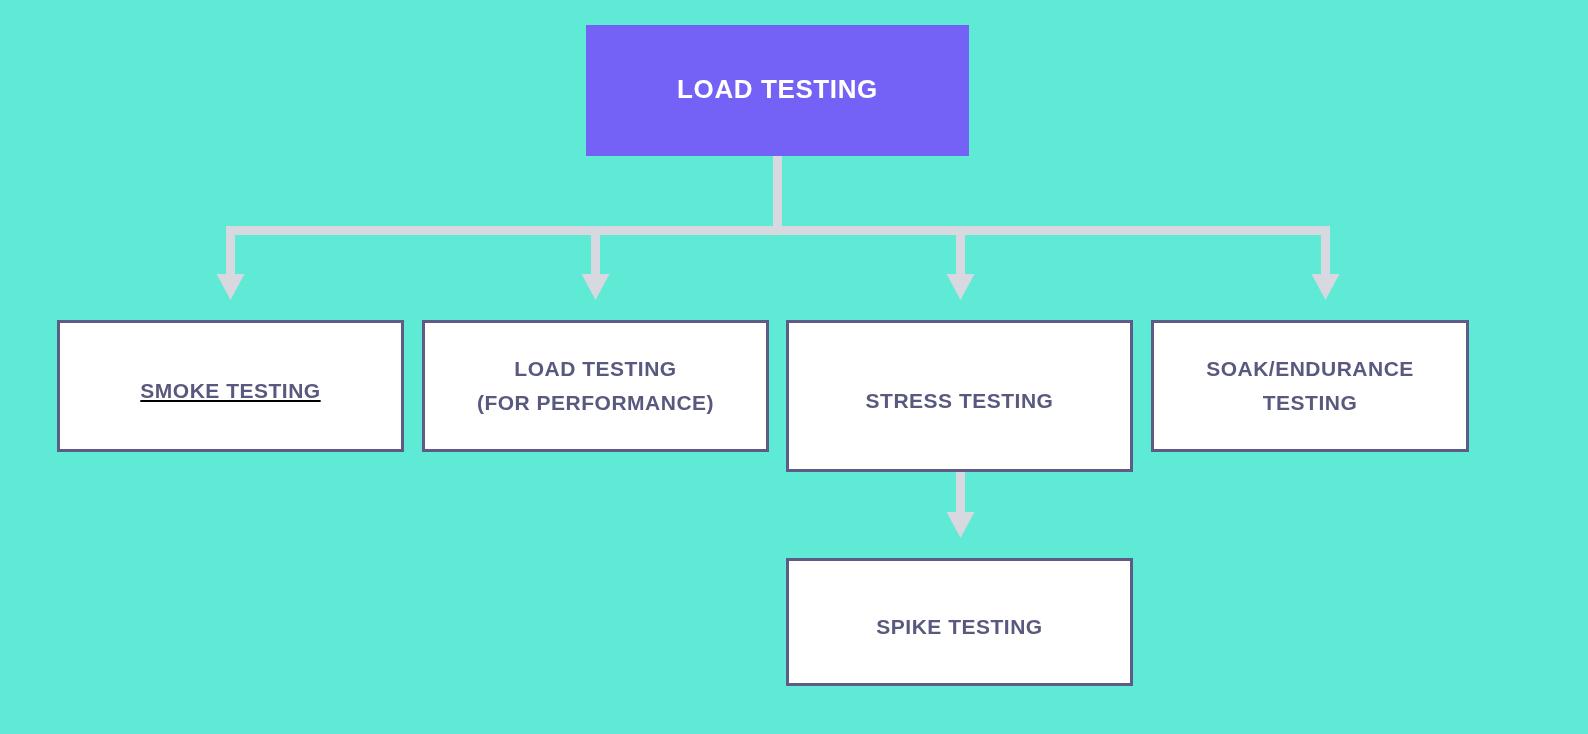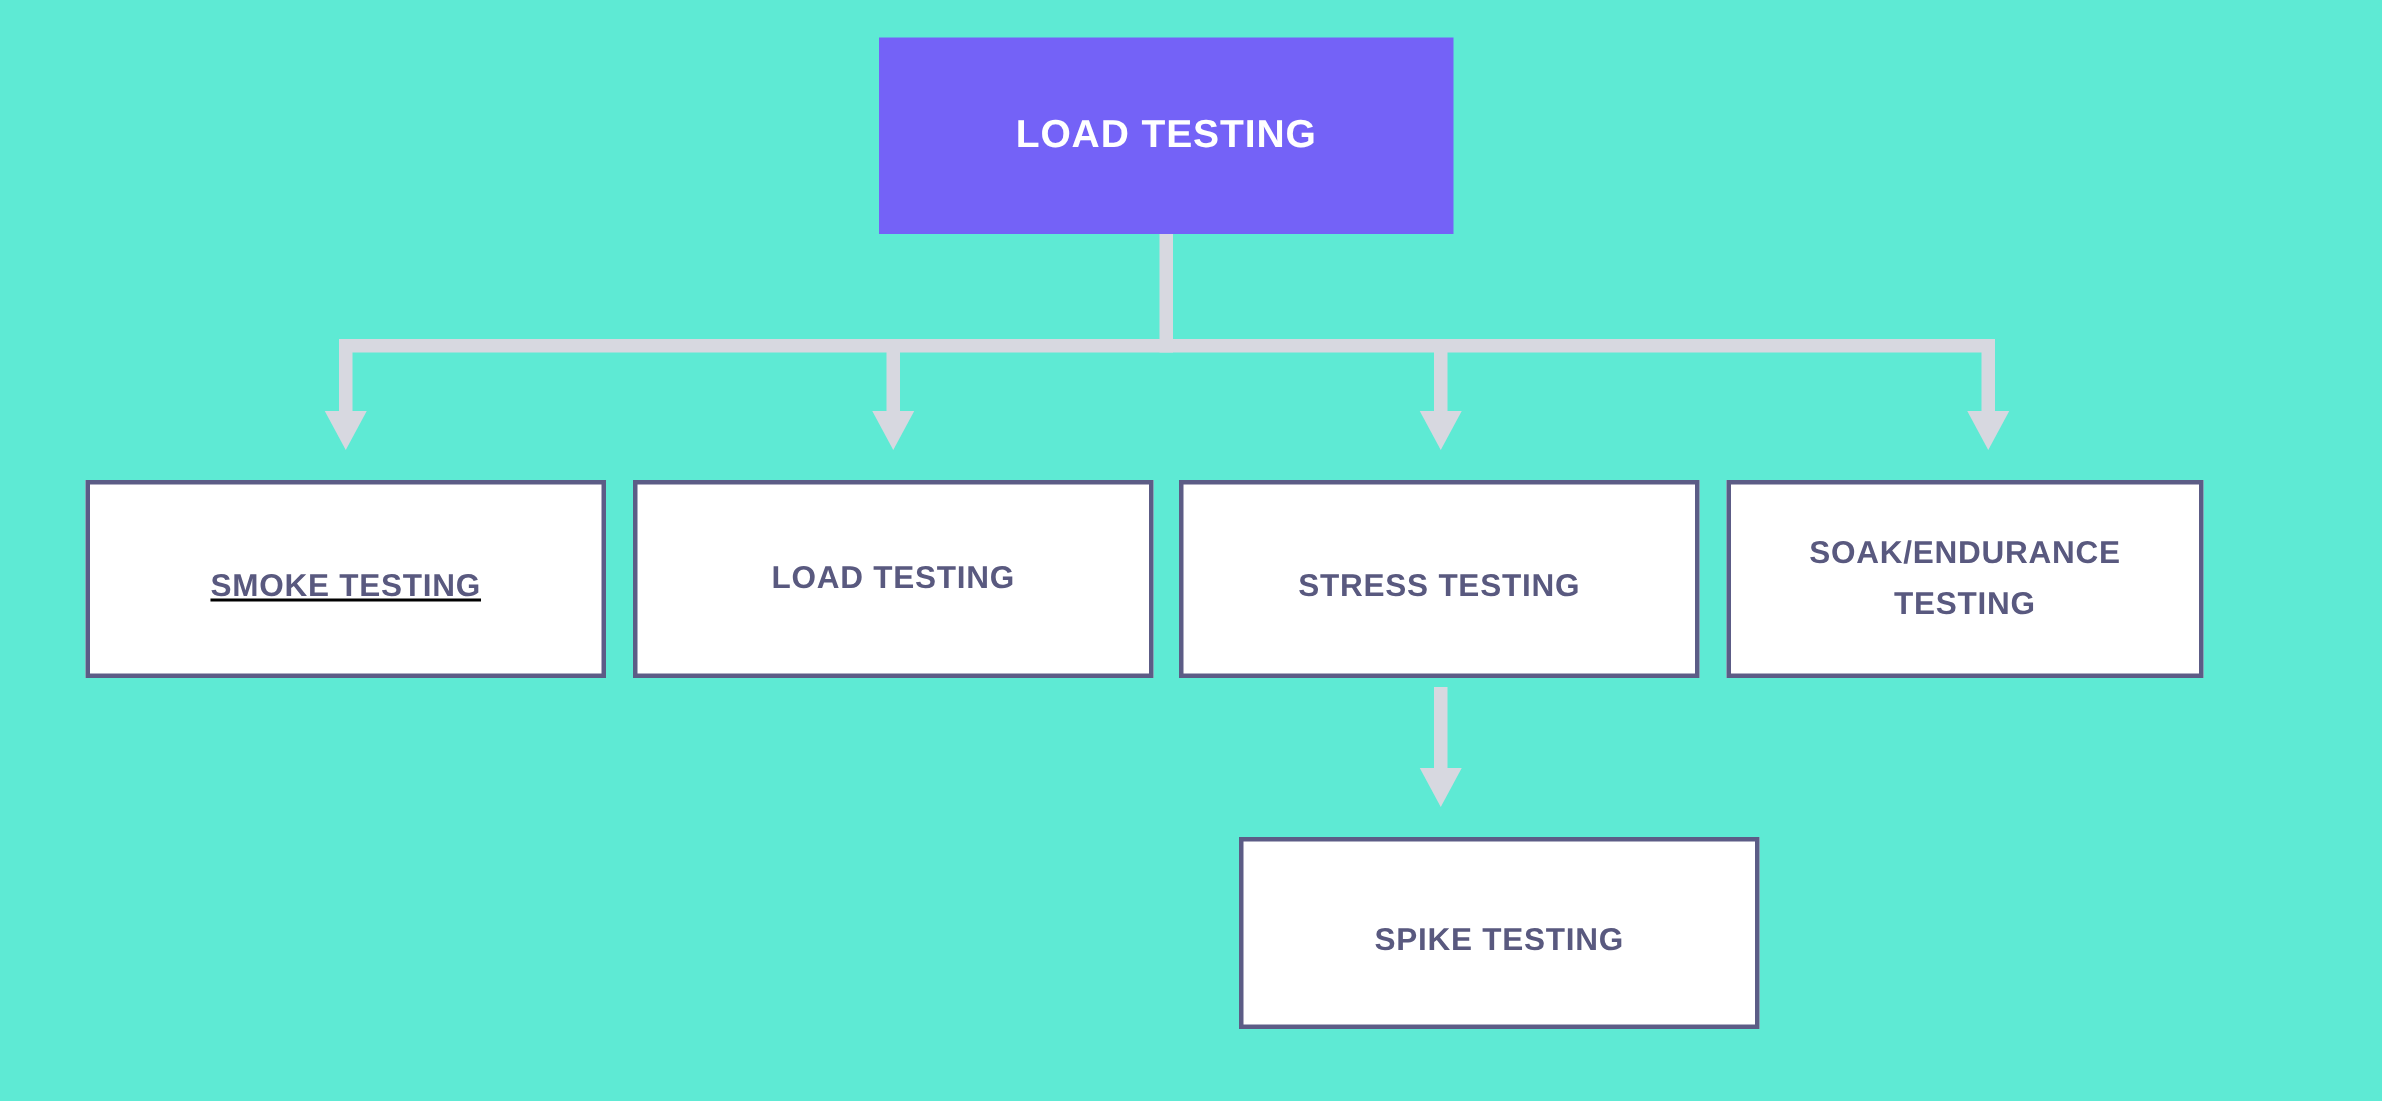--- a/index.html
+++ b/index.html
@@ -100,31 +100,32 @@
     <div class="node-label">LOAD TESTING</div>
   </div>
 
   <div class="node node-outlined shift-down" style="left:57px; top:320px; width:347px; height:132px;text-decoration:underline;">
     <div class="node-label">SMOKE TESTING</div>
   </div>
 
   <div class="node node-outlined" style="left:422px; top:320px; width:347px; height:132px;">
     <div class="node-label">
       <div>LOAD TESTING</div>
+      <div>(FOR PERFORMANCE)</div>
     </div>
   </div>
 
-  <div class="node node-outlined shift-down" style="left:786px; top:320px; width:347px; height:132px;text-align:center;">
+  <div class="node node-outlined shift-down" style="left:786px; top:320px; width:347px; height:152px;text-align:center;">
     <div class="node-label">STRESS TESTING</div>
   </div>
 
   <div class="node node-outlined" style="left:1151px; top:320px; width:318px; height:132px;">
     <div class="node-label">
       <div>SOAK/ENDURANCE</div>
       <div>TESTING</div>
     </div>
   </div>
 
-  <div class="node node-outlined shift-down" style="left:786px; top:558px; width:347px; height:128px;margin-left:40px;">
+  <div class="node node-outlined shift-down" style="left:786px; top:558px; width:347px; height:128px;">
     <div class="node-label">SPIKE TESTING</div>
   </div>
 
 </div>
 
 </body></html>

